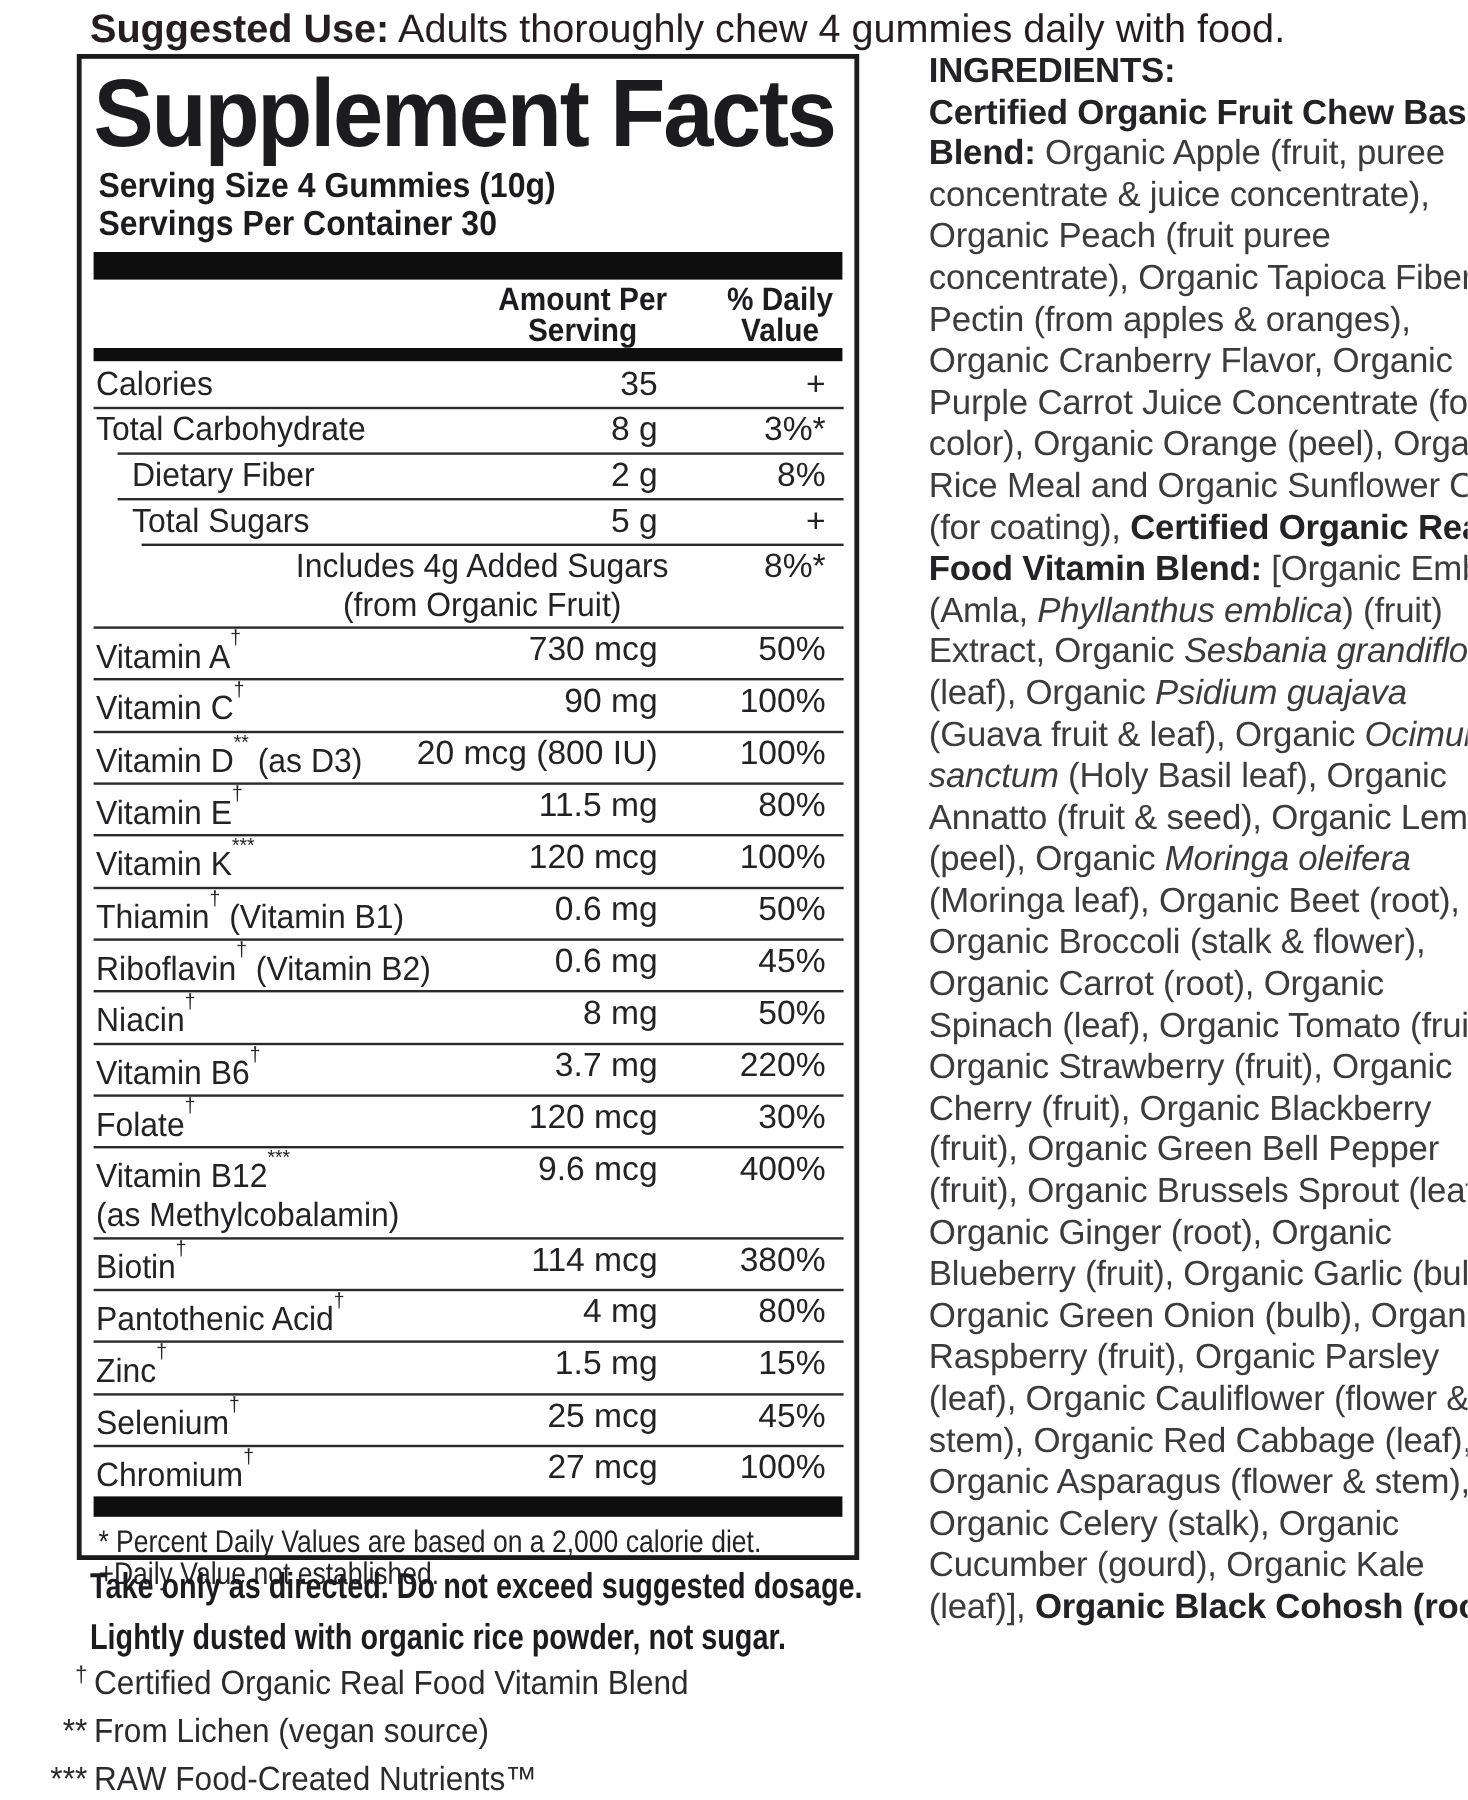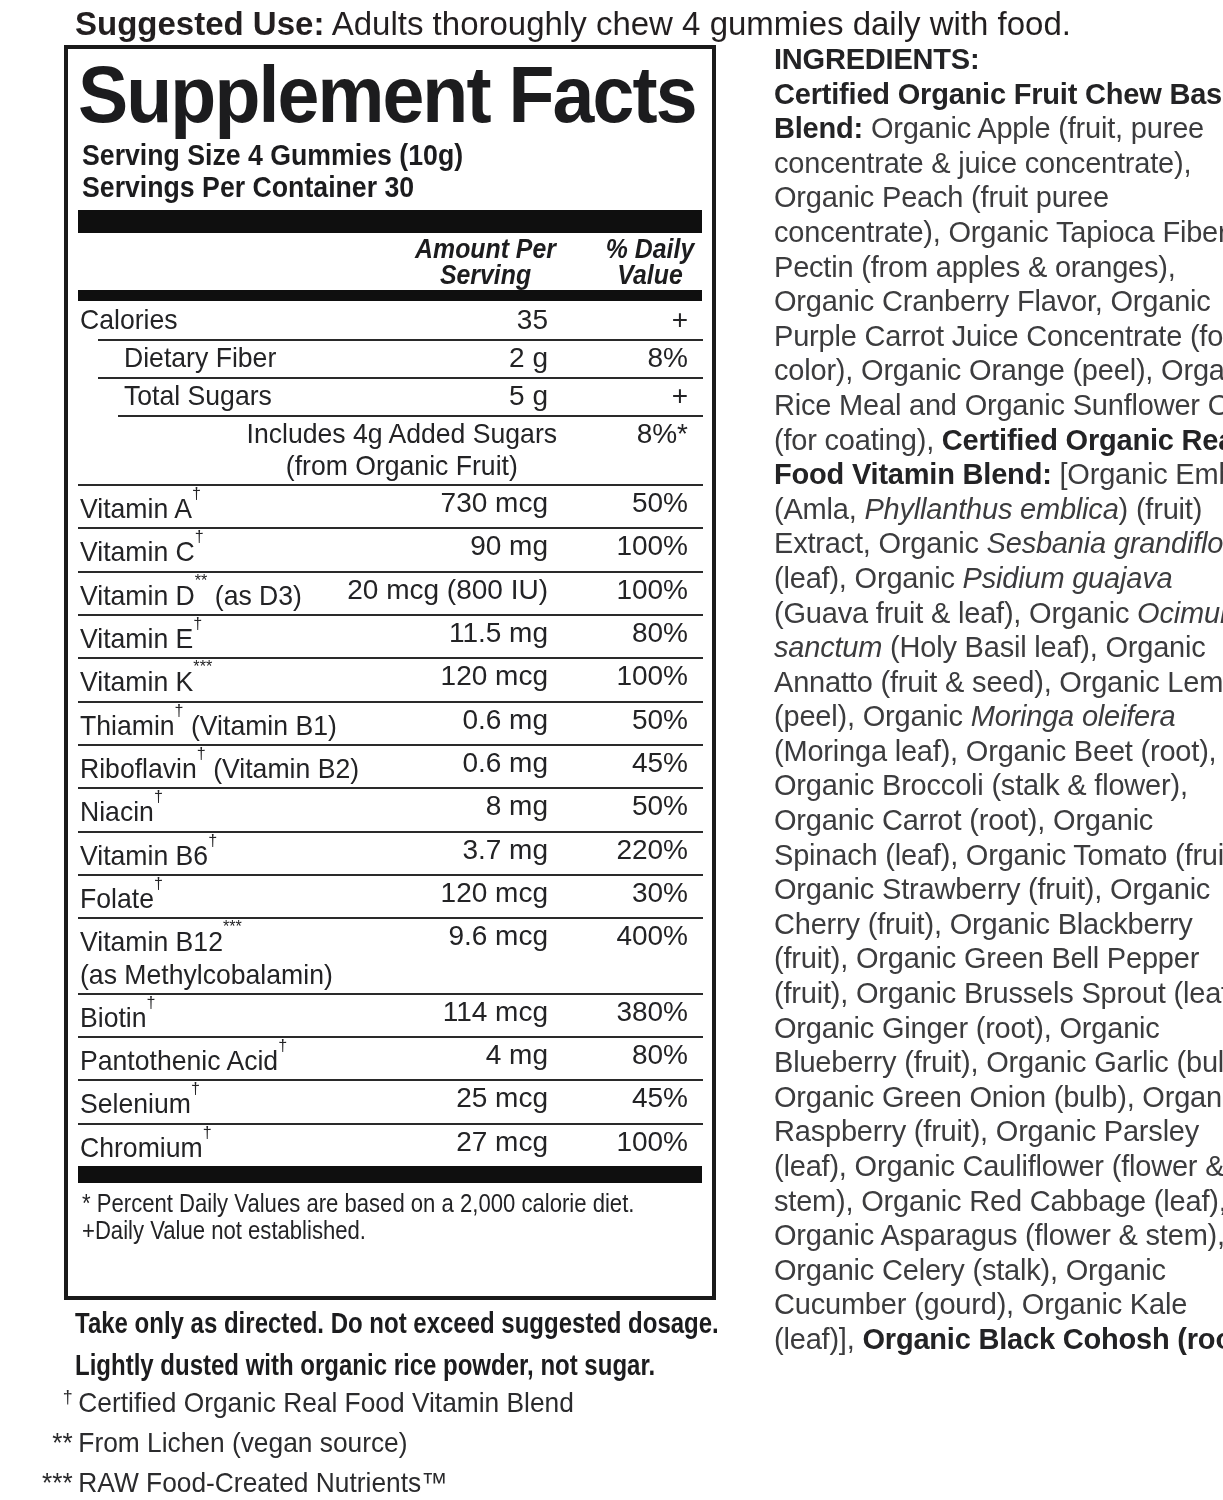--- a/index.html
+++ b/index.html
@@ -22,38 +22,38 @@
   }
   .sf-serving {
     margin-left:14px; font-size:29px; font-weight:700; line-height:32px;
     white-space:nowrap; transform:scaleX(0.92); transform-origin:left center; color:#1c1c1e;
   }
   .bar { margin:0 10px; background:#0f0f0f; }
   .bar-thick { height:23px; margin-top:7px; }
   .bar-thin  { height:11px; }
   .bar-mid   { height:17px; }
 
-  .sf-header { position:relative; height:57px;font-style:italic; }
+  .sf-header { position:relative; height:57px; }
   .h-amt, .h-dv {
     position:absolute; top:3px; text-align:center; font-weight:700; font-size:27px;
     line-height:26px; transform:scaleX(0.92); transform-origin:center top; color:#1c1c1e;
   }
   .h-amt { right:150px; }
   .h-dv  { right:14px; }
 
   .sf-rows { }
   .sf-row {
     position:relative; min-height:38px; padding:3px 12px 2px;
     font-size:28px; line-height:32px; box-sizing:border-box; color:#232325;
   }
   .sf-row::before {
     content:""; position:absolute; top:0; left:10px; right:9px; border-top:2px solid #2a2a2a;
   }
   .sf-row.first::before { display:none; }
-  .sf-row.ind1 { padding-left:56px; }
+  .sf-row.ind1 { padding-left:42px; }
   .sf-row.ind1::before { left:30px; }
   .sf-row.ind2 { padding-left:64px;text-align:center; }
   .sf-row.ind2::before { left:50px; }
   .cell-label { transform:scaleX(0.95); transform-origin:left top; white-space:nowrap; }
   .mk { font-size:17px; position:relative; top:-9px; }
   .cell-amt { position:absolute; top:3px; right:164px; white-space:nowrap; }
   .cell-dv  { position:absolute; top:3px; right:24px;  white-space:nowrap; }
 
   .sf-footnotes {
     margin:7px 0 0 14px; font-size:26px; line-height:27px; white-space:nowrap;
@@ -114,20 +114,25 @@
     </div>
 
     <div class="bar bar-thin"></div>
 
     <div class="sf-rows" id="sf-rows">
         <div class="sf-row first">
     <div class="cell-label"><span class="lbl">Calories</span></div>
     <div class="cell-amt">35</div>
     <div class="cell-dv">+</div>
   </div>
+        <div class="sf-row">
+    <div class="cell-label"><span class="lbl">Total Carbohydrate</span></div>
+    <div class="cell-amt">8 g</div>
+    <div class="cell-dv">3%*</div>
+  </div>
         <div class="sf-row ind1">
     <div class="cell-label"><span class="lbl">Dietary Fiber</span></div>
     <div class="cell-amt">2 g</div>
     <div class="cell-dv">8%</div>
   </div>
         <div class="sf-row ind1">
     <div class="cell-label"><span class="lbl">Total Sugars</span></div>
     <div class="cell-amt">5 g</div>
     <div class="cell-dv">+</div>
   </div>
@@ -195,20 +200,25 @@
     <div class="cell-label"><span class="lbl">Biotin</span><sup class="mk">†</sup></div>
     <div class="cell-amt">114 mcg</div>
     <div class="cell-dv">380%</div>
   </div>
         <div class="sf-row">
     <div class="cell-label"><span class="lbl">Pantothenic Acid</span><sup class="mk">†</sup></div>
     <div class="cell-amt">4 mg</div>
     <div class="cell-dv">80%</div>
   </div>
         <div class="sf-row">
+    <div class="cell-label"><span class="lbl">Zinc</span><sup class="mk">†</sup></div>
+    <div class="cell-amt">1.5 mg</div>
+    <div class="cell-dv">15%</div>
+  </div>
+        <div class="sf-row">
     <div class="cell-label"><span class="lbl">Selenium</span><sup class="mk">†</sup></div>
     <div class="cell-amt">25 mcg</div>
     <div class="cell-dv">45%</div>
   </div>
         <div class="sf-row">
     <div class="cell-label"><span class="lbl">Chromium</span><sup class="mk">†</sup></div>
     <div class="cell-amt">27 mcg</div>
     <div class="cell-dv">100%</div>
   </div>
       </div>

